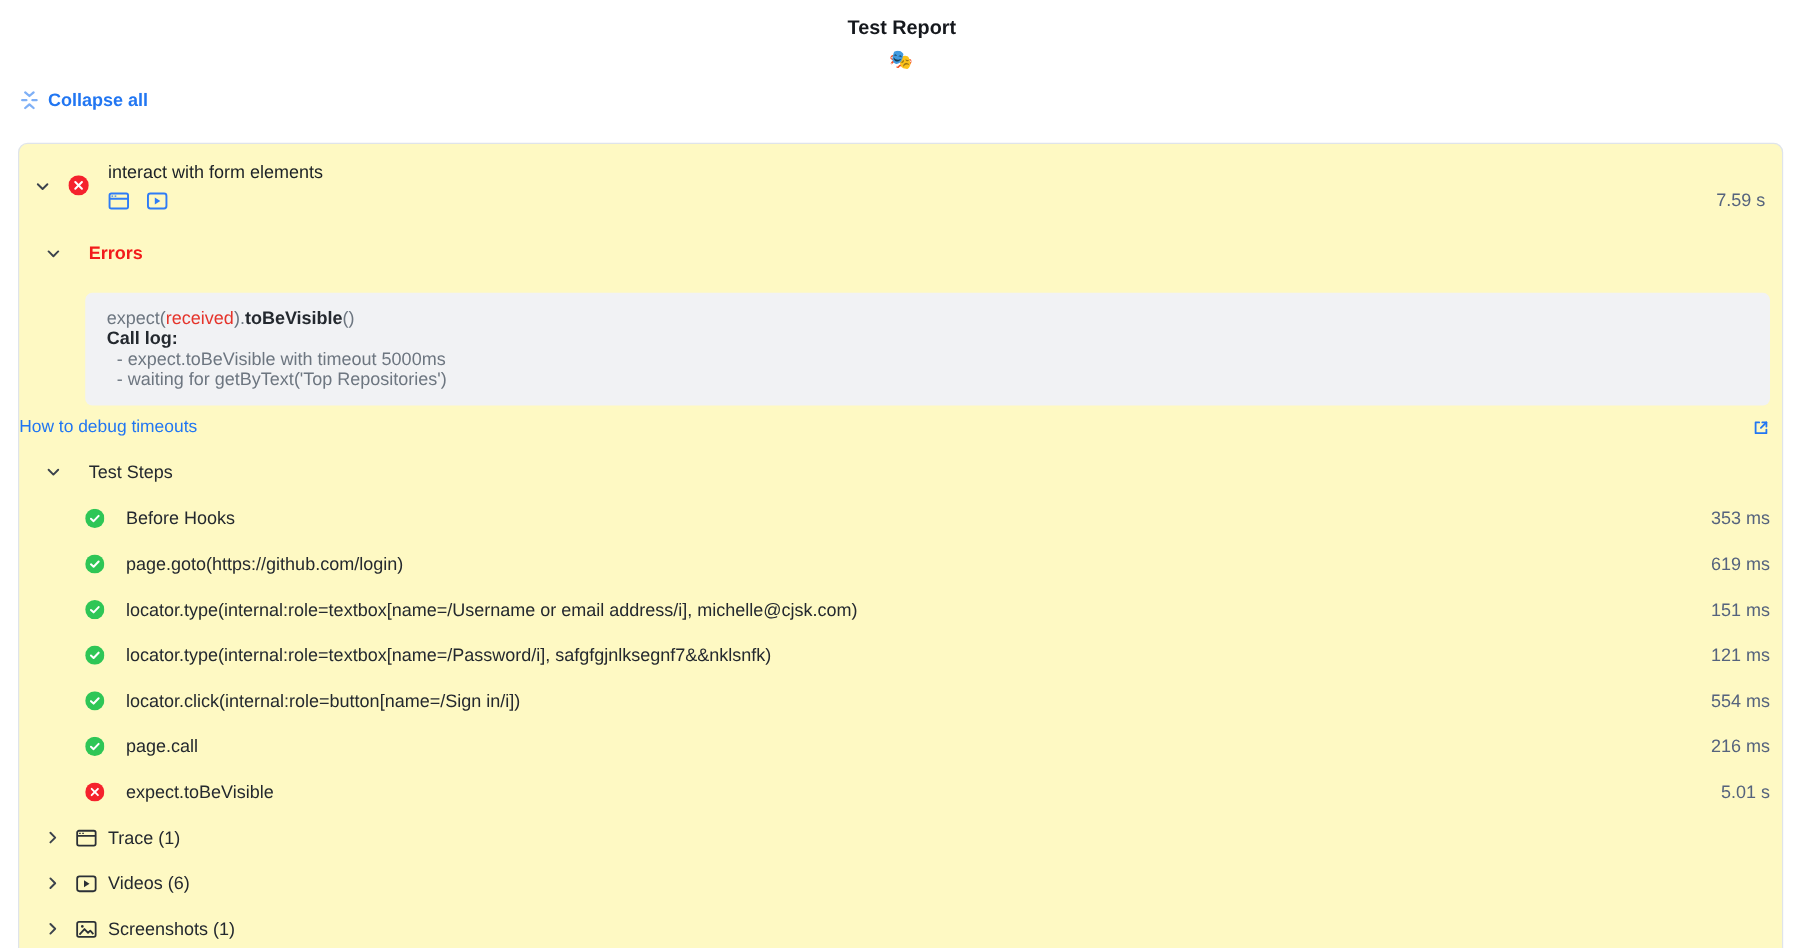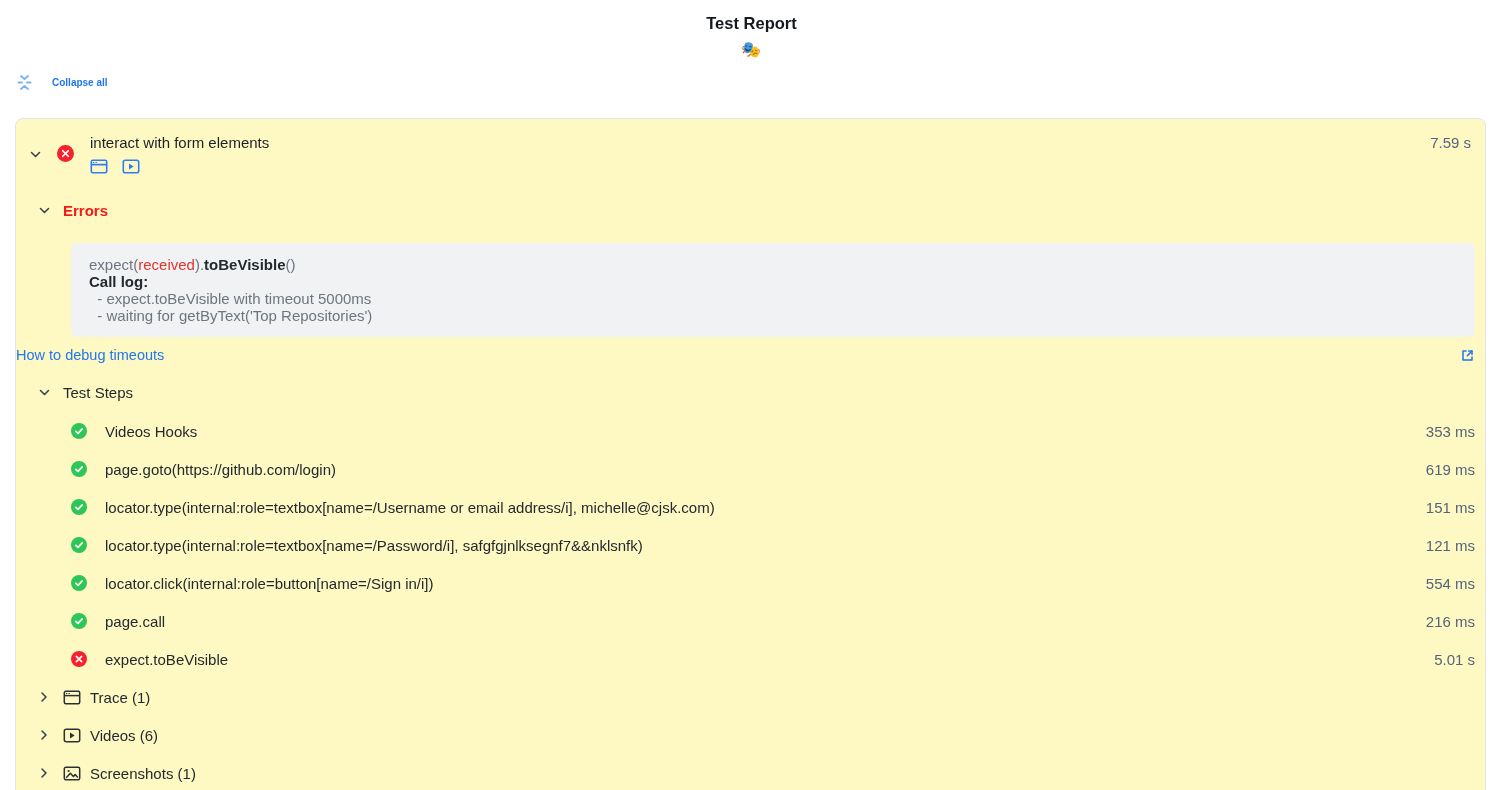--- a/index.html
+++ b/index.html
@@ -13,22 +13,22 @@
 
   
   .page-title {
     margin: 14px 0 0 2px;
     font-size: 16.5px; font-weight: 700; color:#15181d;
     display:flex; align-items:center; gap:7px;flex-direction:column;
   }
   .title-emoji { font-size:16px; }
   .collapse-all {
     margin: 15px 0 11px 2px;
-    display:inline-flex; align-items:center; gap:20px;
-    color:#2176f2; font-size:10px; font-weight:700; cursor:pointer;
+    display:inline-flex; align-items:center; gap:8px;
+    color:#2176f2; font-size:15px; font-weight:700; cursor:pointer;
   }
   .collapse-all svg { display:block; }
 
   
   .card {
     margin-top: 16px;
     border: 1px solid #dfe4ea;
     border-radius: 8px;
     height: 704px;
     overflow: hidden;
@@ -43,26 +43,26 @@
     display:flex; align-items:flex-start;
     padding: 15px 12px 0 12px;
   }
   .test-header .chev { margin-top: 13px; }
   .status-badge { flex:none; margin: 11px 0 0 15px; }
   .test-main { margin-left: 16px; flex: 1 1 auto; min-width:0; }
   .test-name { font-size: 15px; color:#1c2127; line-height: 18px; }
   .attach-icons { display:flex; gap: 14px; margin-top: 6px; }
   .attach-icons .icon-btn { cursor:pointer; display:flex; }
   .test-duration {
-    flex:none; font-size:15px; color:#55637d; padding-right:2px;
+    flex:none; font-size:15px; color:#55637d; margin-top:24px; padding-right:2px;
   }
 
   
   .section-header {
-    display:flex; align-items:center; gap:12px;
+    display:flex; align-items:center; gap:23px;
     padding-left: 21px; cursor:pointer;
   }
   .errors-header { margin-top: 27px; }
   .errors-title { font-size:15px; font-weight:700; color:#f21b1b; }
   .steps-header { margin-top: 21px; }
   .steps-title { font-size:15px; color:#24292f; }
 
   
   .error-block {
     margin: 24px 10px 0 55px;
@@ -206,21 +206,21 @@
     <div class="steps-list">
 
       <div class="step-row">
         <span class="step-chev-slot"></span>
         <span class="step-icon">
             <svg width="16" height="16" viewBox="0 0 16 16">
               <circle cx="8" cy="8" r="8" fill="#2ec656"></circle>
               <path d="M4.8 8.3 L7 10.3 L11.2 5.9" fill="none" stroke="#fff" stroke-width="1.7" stroke-linecap="round" stroke-linejoin="round"></path>
             </svg>
           </span>
-        <span class="step-label">Videos Hooks</span>
+        <span class="step-label">Before Hooks</span>
         <span class="step-duration">353 ms</span>
       </div>
 
       <div class="step-row">
         <span class="step-chev-slot"></span>
         <span class="step-icon">
             <svg width="16" height="16" viewBox="0 0 16 16">
               <circle cx="8" cy="8" r="8" fill="#2ec656"></circle>
               <path d="M4.8 8.3 L7 10.3 L11.2 5.9" fill="none" stroke="#fff" stroke-width="1.7" stroke-linecap="round" stroke-linejoin="round"></path>
             </svg>

